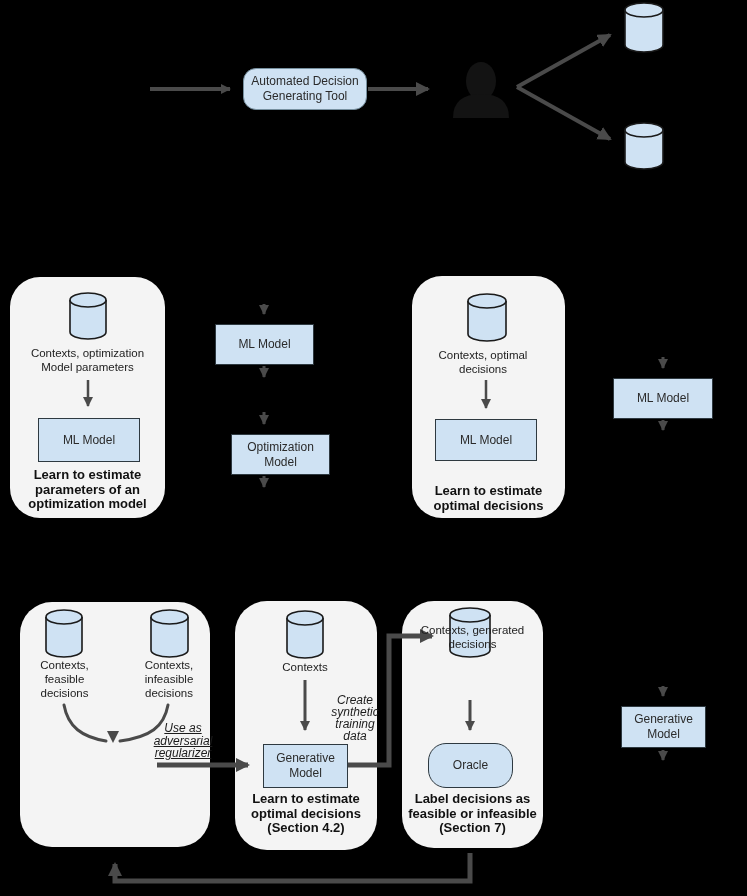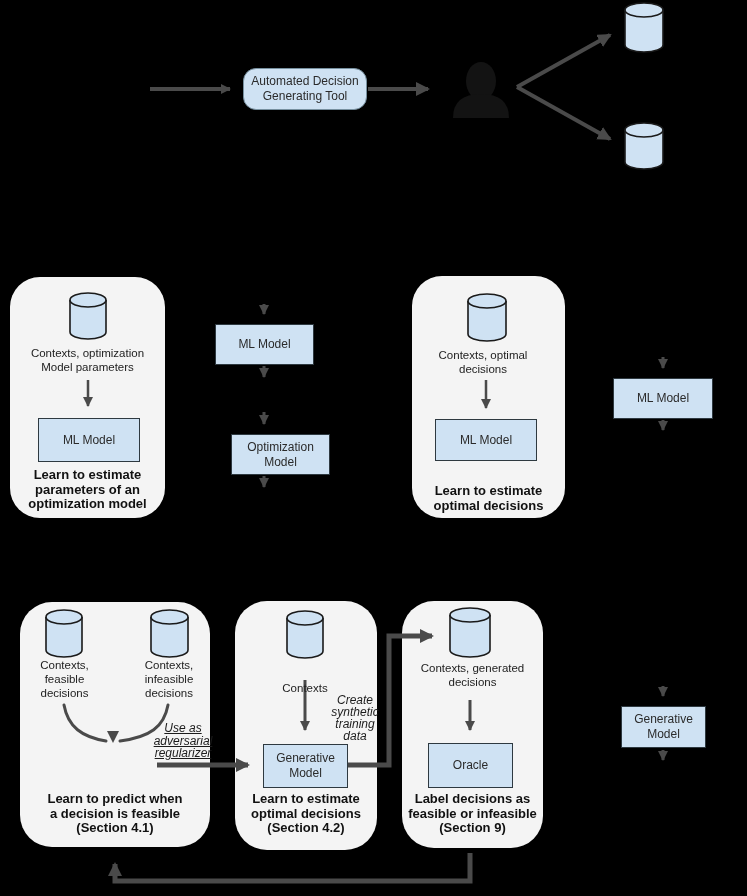--- a/index.html
+++ b/index.html
@@ -151,48 +151,45 @@
   <div class="node" style="left:613px;top:378px;width:100px;height:41px;">
     <span>ML Model</span>
   </div>
 
   <div class="label" style="left:33px;top:658px;width:63px;">Contexts,
 feasible
 decisions</div>
   <div class="label" style="left:137px;top:658px;width:64px;">Contexts,
 infeasible
 decisions</div>
-  <div class="caption" style="left:22px;top:792px;width:186px;">Learn to predict when
-a decision is feasible
-(Section 4.1)</div>
 
   <div class="annotation" style="left:152px;top:722px;width:62px;text-decoration:underline;">Use as
 adversarial
 regularizer</div>
 
-  <div class="label" style="left:265px;top:681px;width:80px;">Contexts</div>
+  <div class="label" style="left:265px;top:660px;width:80px;">Contexts</div>
   <div class="annotation" style="left:329px;top:694px;width:52px;line-height:12px;">Create
 synthetic
 training
 data</div>
   <div class="node" style="left:263px;top:744px;width:85px;height:44px;">
     <span>Generative
 Model</span>
   </div>
   <div class="caption" style="left:240px;top:792px;width:132px;">Learn to estimate
 optimal decisions
 (Section 4.2)</div>
 
-  <div class="label" style="left:405px;top:661px;width:135px;">Contexts, generated
+  <div class="label" style="left:405px;top:623px;width:135px;">Contexts, generated
 decisions</div>
-  <div class="node" style="left:428px;top:743px;width:85px;height:45px;">
+  <div class="node" style="left:428px;top:743px;width:85px;height:45px;border-radius:18px;">
     <span>Oracle</span>
   </div>
   <div class="caption" style="left:406px;top:792px;width:133px;">Label decisions as
 feasible or infeasible
-(Section 9)</div>
+(Section 7)</div>
 
   <div class="node" style="left:621px;top:706px;width:85px;height:42px;">
     <span>Generative
 Model</span>
   </div>
 
 </div>
 
 </body></html>

